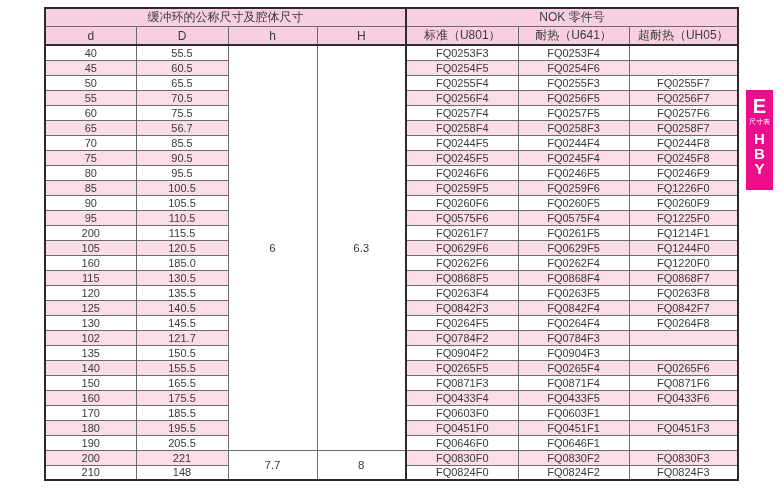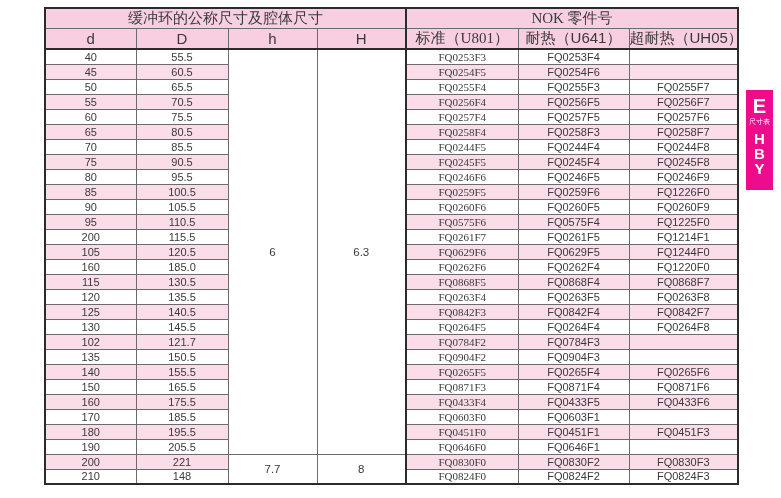--- a/index.html
+++ b/index.html
@@ -33,29 +33,29 @@
     text-align: center;
     vertical-align: middle;
     font-size: 11px;
     overflow: hidden;
     white-space: nowrap;
     padding: 0;
   }
   .dim-table thead th {
     background: var(--header-pink);
     font-weight: normal;
-    font-size: 15px;
+    font-size: 12px;
     margin-top: 24px;
   }
   .dim-table tr.group-header th { height: 17px; }
   .dim-table tr.col-header th { height: 16px; border-bottom: 2px solid var(--border-dark); }
   .dim-table tbody tr { height: 15px; }
   .dim-table tbody tr.pink td { background: var(--row-pink); }
   .dim-table tbody td.merged { background: #ffffff !important; font-size: 11.5px; }
-  .dim-table td.first-part, .dim-table th.first-part { border-left: 2px solid var(--border-dark); font-family: Liberation Serif, serif; }
+  .dim-table td.first-part, .dim-table th.first-part { border-left: 2px solid var(--border-dark); }
   .side-tab {
     position: absolute;
     left: 746px; top: 90px;
     width: 27px; height: 100px;
     background: var(--accent-pink);
     color: #ffffff;
     text-align: center;
     line-height: 1;
   }
   .tab-letter  { font-size: 20px; font-weight: bold; padding-top: 6px; }
@@ -125,21 +125,21 @@
         </tr>
         <tr class="white">
           <td>60</td>
           <td>75.5</td>
           <td class="first-part">FQ0257F4</td>
           <td>FQ0257F5</td>
           <td>FQ0257F6</td>
         </tr>
         <tr class="pink">
           <td>65</td>
-          <td>80.5</td>
+          <td>56.7</td>
           <td class="first-part">FQ0258F4</td>
           <td>FQ0258F3</td>
           <td>FQ0258F7</td>
         </tr>
         <tr class="white">
           <td>70</td>
           <td>85.5</td>
           <td class="first-part">FQ0244F5</td>
           <td>FQ0244F4</td>
           <td>FQ0244F8</td>

